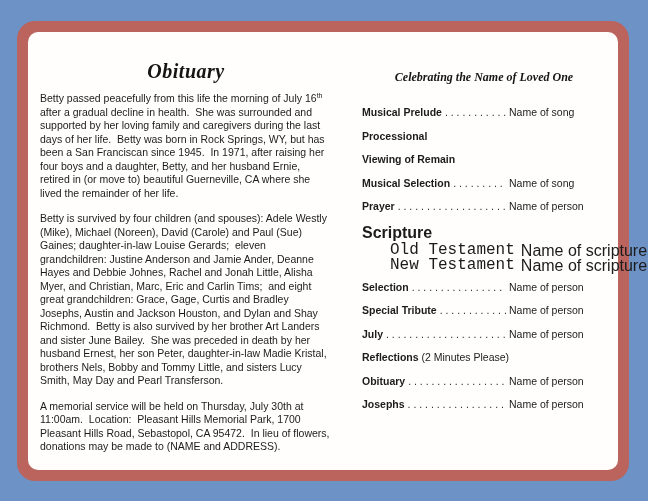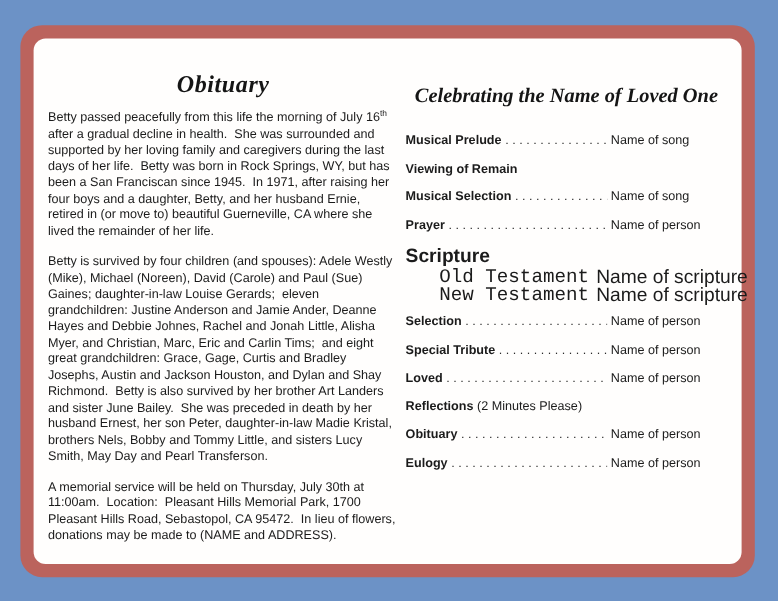--- a/index.html
+++ b/index.html
@@ -20,21 +20,21 @@
     border-radius: 18px;
   }
   .page {
     position: absolute;
     inset: 11px;
     background: #fffefd;
     border-radius: 10px;
     display: flex;
     padding: 26px 10px 10px 12px;
     box-sizing: border-box;
-    gap: 6px;
+    gap: 30px;
     color: #1b1b1b;
   }
   
   .col-left { width: 292px; flex: 0 0 292px; }
   .obituary-title {
     font-family: "Liberation Serif", serif;
     font-style: italic;
     font-weight: 700;
     font-size: 20px;
     text-align: center;
@@ -48,21 +48,21 @@
     margin: 0 0 12px 0;
     white-space: pre-wrap;
   }
   .col-left sup { font-size: 7px; line-height: 0; }
   
   .col-right { flex: 1 1 auto; min-width: 0; padding-right: 2px; }
   .program-title {
     font-family: "Liberation Serif", serif;
     font-style: italic;
     font-weight: 700;
-    font-size: 17px;
+    font-size: 12px;
     text-align: center;
     margin: 12px 0 21px 0;
     color: #151515;
   }
   .pi {
     display: flex;
     align-items: center;
     font-size: 10.5px;
     line-height: 13px;
     margin-bottom: 10.5px;
@@ -104,20 +104,23 @@
 
       <div class="col-right">
         <div class="program-title">Celebrating the Name of Loved One</div>
 
         <div class="pi">
           <span class="pi-label">Musical Prelude</span>
           <span class="pi-leader">. . . . . . . . . . . . . . . . . . . . . . . . . . . . . . . . . . . . . . . . . . . . . . . . . .</span>
           <span class="pi-value">Name of song</span>
         </div>
 
+        <div class="pi">
+          <span class="pi-label">Processional</span>
+        </div>
 
         <div class="pi">
           <span class="pi-label">Viewing of Remain</span>
         </div>
 
 
         <div class="pi">
           <span class="pi-label">Musical Selection</span>
           <span class="pi-leader">. . . . . . . . . . . . . . . . . . . . . . . . . . . . . . . . . . . . . . . . . . . . . . . . . .</span>
           <span class="pi-value">Name of song</span>
@@ -149,38 +152,38 @@
           <span class="pi-value">Name of person</span>
         </div>
 
         <div class="pi">
           <span class="pi-label">Special Tribute</span>
           <span class="pi-leader">. . . . . . . . . . . . . . . . . . . . . . . . . . . . . . . . . . . . . . . . . . . . . . . . . .</span>
           <span class="pi-value">Name of person</span>
         </div>
 
         <div class="pi">
-          <span class="pi-label">Loved</span>
+          <span class="pi-label">July</span>
           <span class="pi-leader">. . . . . . . . . . . . . . . . . . . . . . . . . . . . . . . . . . . . . . . . . . . . . . . . . .</span>
           <span class="pi-value">Name of person</span>
         </div>
 
         <div class="pi">
           <span class="pi-label">Reflections</span>
           <span class="pi-suffix"> (2 Minutes Please)</span>
         </div>
 
         <div class="pi">
           <span class="pi-label">Obituary</span>
           <span class="pi-leader">. . . . . . . . . . . . . . . . . . . . . . . . . . . . . . . . . . . . . . . . . . . . . . . . . .</span>
           <span class="pi-value">Name of person</span>
         </div>
 
         <div class="pi">
-          <span class="pi-label">Eulogy</span>
+          <span class="pi-label">Josephs</span>
           <span class="pi-leader">. . . . . . . . . . . . . . . . . . . . . . . . . . . . . . . . . . . . . . . . . . . . . . . . . .</span>
           <span class="pi-value">Name of person</span>
         </div>
 
       </div>
     </div>
   </div>
 </div>
 
 </body></html>

